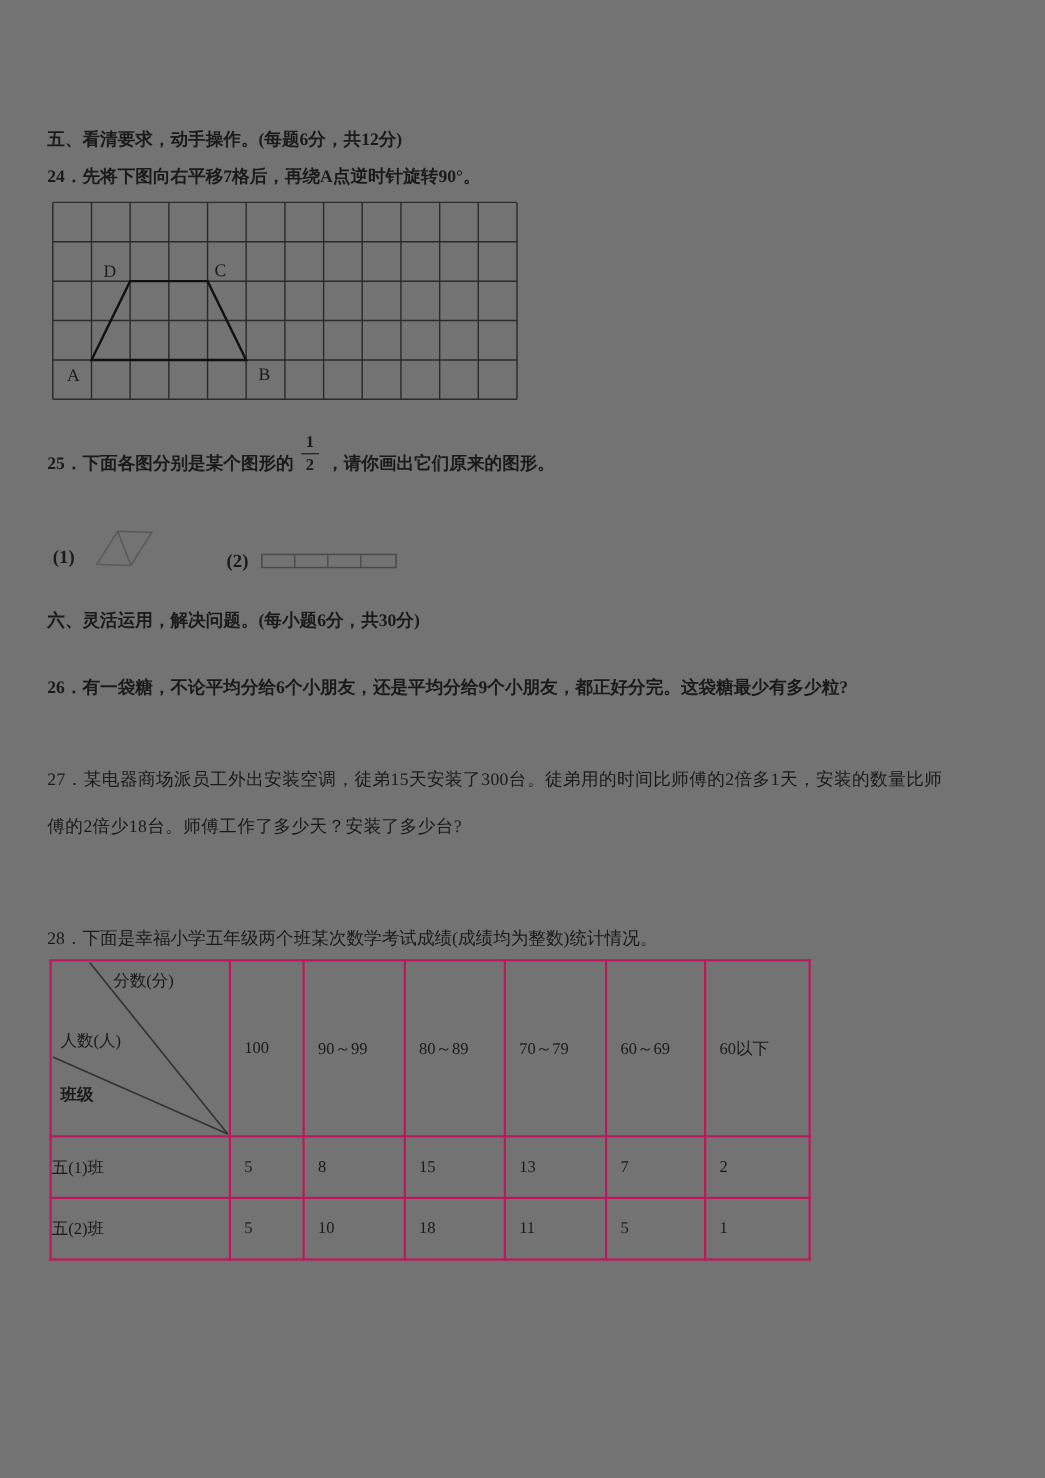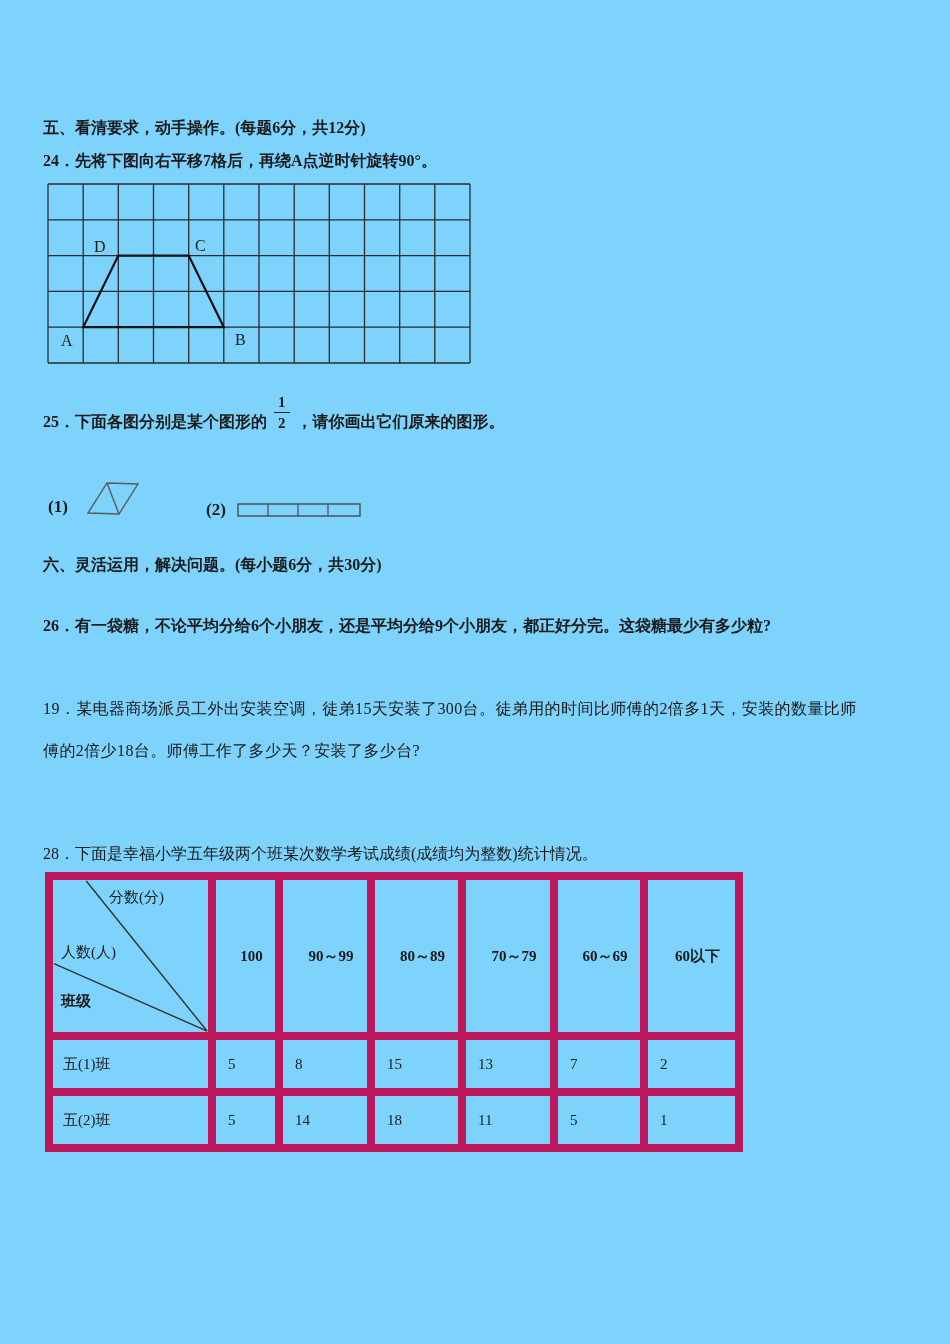--- a/index.html
+++ b/index.html
@@ -1,21 +1,21 @@
 <!DOCTYPE html>
 <html><head>
 <meta charset="utf-8">
 <style>
   * { margin: 0; padding: 0; box-sizing: border-box; }
   html, body { background: #ffffff; }
   .page {
     position: relative;
     width: 950px;
     height: 1344px;
-    background: #7dd3fc;
+    background: #737373;
     color: #1a1a1a;
     font-family: "Liberation Serif", "DejaVu Serif", serif;
     overflow: hidden;
   }
   .abs { position: absolute; }
   .txt { font-size: 16px; line-height: 1.35; white-space: nowrap; }
   .bold { font-weight: bold; }
   .q27line { font-size: 16px; letter-spacing: 0.4px; white-space: nowrap; }
 
   
@@ -24,26 +24,26 @@
   .frac .num { font-size: 15px; padding: 0 4px 1px 4px; border-bottom: 1.3px solid #1a1a1a; line-height: 1.15; }
   .frac .den { font-size: 15px; line-height: 1.2; padding-top: 1px; }
 
   
   table.score {
     border-collapse: collapse;
     table-layout: fixed;
     width: 692px;
     font-family: "Liberation Serif", "DejaVu Serif", serif;
   }
-  table.score td { border: 8px solid #be185d; font-size: 15px; vertical-align: middle; margin-top: 19px; }
+  table.score td { border: 2px solid #be185d; font-size: 15px; vertical-align: middle; margin-top: 19px; }
   td.corner { position: relative; height: 160px; padding: 0; }
   .corner-label { position: absolute; font-size: 15px; white-space: nowrap; }
   .corner-svg { position: absolute; left: 0; top: 0; width: 100%; height: 100%; }
-  .col-head { padding-left: 12px; text-align: center; font-weight: bold; }
-  .row-label { padding-left: 10px; height: 56px; font-size: 16px; }
+  .col-head { padding-left: 12px; text-align: left; }
+  .row-label { height: 56px; font-size: 16px; }
   .val-cell { padding-left: 12px; text-align: left; }
   tr.r2 td { height: 56px; }
 
   svg { display: block; }
   .shape-label { font-size: 17px; font-weight: bold; white-space: nowrap; }
 </style>
 </head>
 <body>
 
 <div class="page">
@@ -79,21 +79,21 @@
   <div class="abs shape-label" style="left:206px; top:500px;">(2)</div>
   <svg class="abs" style="left:237px; top:503px;" width="124" height="14" viewBox="0 0 124 14">
     <rect x="1" y="1" width="122" height="12" fill="none" stroke="#4a4a4a" stroke-width="1.4"></rect>
     <path d="M31,1V13 M61,1V13 M91,1V13" stroke="#4a4a4a" stroke-width="1.2" fill="none"></path>
   </svg>
 
   <div class="abs txt bold" style="left:43px; top:554px;">六、灵活运用，解决问题。(每小题6分，共30分)</div>
 
   <div class="abs txt bold" style="left:43px; top:615px;text-align:center;">26．有一袋糖，不论平均分给6个小朋友，还是平均分给9个小朋友，都正好分完。这袋糖最少有多少粒?</div>
 
-  <div class="abs q27line" style="left:43px; top:699px;">19．某电器商场派员工外出安装空调，徒弟15天安装了300台。徒弟用的时间比师傅的2倍多1天，安装的数量比师</div>
+  <div class="abs q27line" style="left:43px; top:699px;">27．某电器商场派员工外出安装空调，徒弟15天安装了300台。徒弟用的时间比师傅的2倍多1天，安装的数量比师</div>
   <div class="abs q27line" style="left:43px; top:741px;">傅的2倍少18台。师傅工作了多少天？安装了多少台?</div>
 
   <div class="abs txt" style="left:43px; top:843px;">28．下面是幸福小学五年级两个班某次数学考试成绩(成绩均为整数)统计情况。</div>
 
   <table class="score abs" style="left:45px; top:872px;">
     <colgroup>
       <col style="width:163px">
         <col style="width:67px">
         <col style="width:92px">
       <col style="width:91px">
@@ -124,21 +124,21 @@
       <td class="val-cell">5</td>
       <td class="val-cell">8</td>
       <td class="val-cell">15</td>
       <td class="val-cell">13</td>
       <td class="val-cell">7</td>
       <td class="val-cell">2</td>
     </tr>
     <tr class="r2">
       <td class="row-label">五(2)班</td>
       <td class="val-cell">5</td>
-      <td class="val-cell">14</td>
+      <td class="val-cell">10</td>
       <td class="val-cell">18</td>
       <td class="val-cell">11</td>
       <td class="val-cell">5</td>
       <td class="val-cell">1</td>
     </tr>
   </tbody>
     </table>
 
 
 </div>

